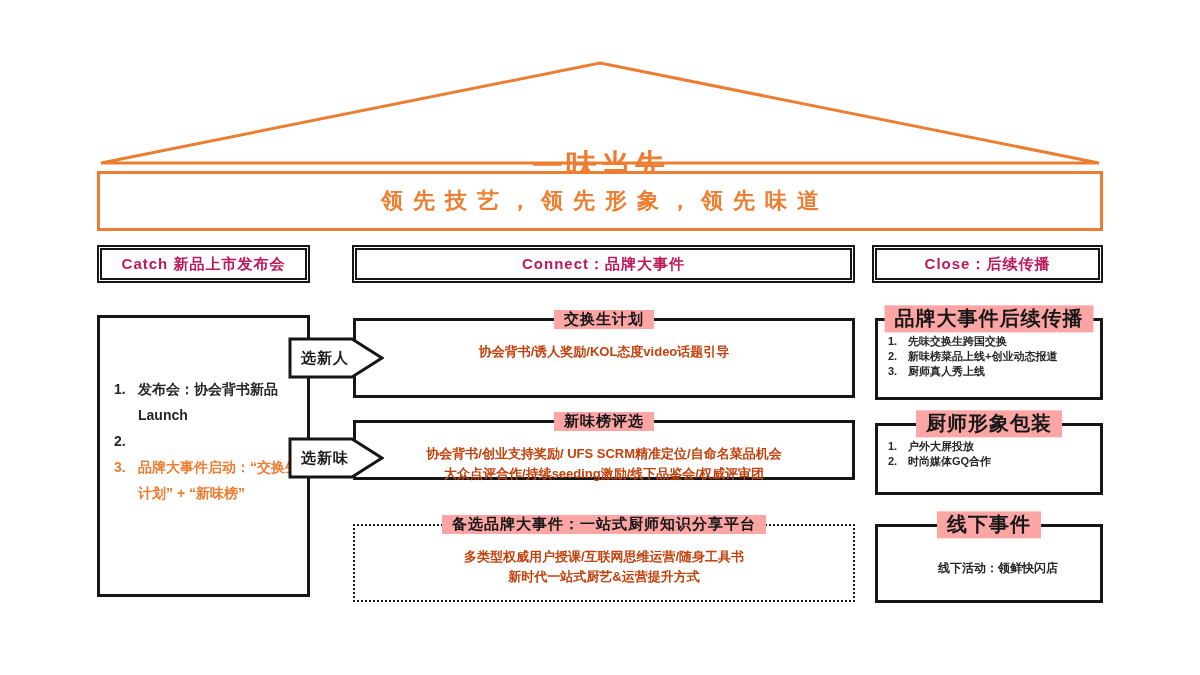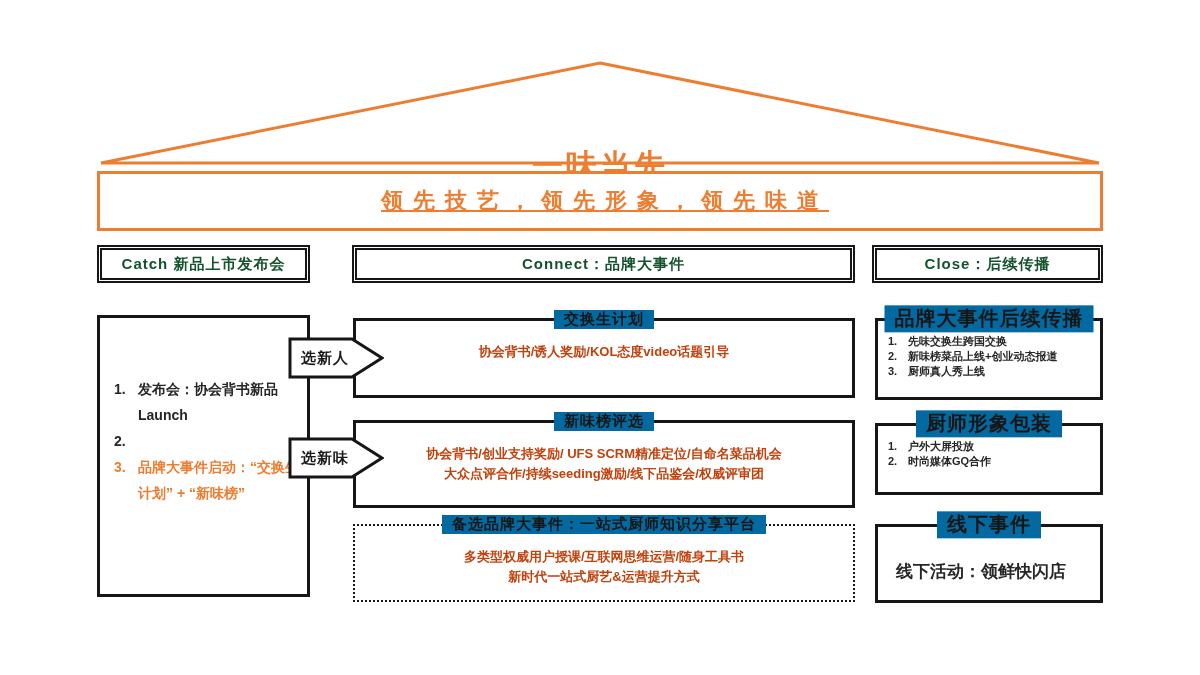--- a/index.html
+++ b/index.html
@@ -16,47 +16,46 @@
   .roof-title{
     position:absolute;left:0;right:0;top:101px;text-align:center;
     font-size:31px;font-weight:bold;color:var(--orange,#ED7D31);letter-spacing:3px;margin-top:44px;
   }
   .banner{
     position:absolute;left:97px;top:171px;width:1000px;height:54px;
     border:3px solid var(--orange,#ED7D31);background:#fff;
     display:flex;align-items:center;justify-content:center;
     font-size:22px;font-weight:bold;color:var(--orange,#ED7D31);letter-spacing:10px;
     text-indent:10px;
-    text-decoration:underline;
   }
   
   .hdr{
     position:absolute;top:248px;height:32px;box-sizing:border-box;background:#fff;
     border:2px solid var(--ink,#161616);outline:2px solid var(--ink,#161616);outline-offset:1px;
     display:flex;align-items:center;justify-content:center;
-    font-size:15px;font-weight:bold;color:#14532d;letter-spacing:1px;
+    font-size:15px;font-weight:bold;color:#be185d;letter-spacing:1px;
   }
   .hdr-catch{left:100px;width:207px;}
   .hdr-connect{left:355px;width:497px;}
   .hdr-close{left:875px;width:225px;}
   
   .box{position:absolute;box-sizing:border-box;border:3px solid var(--ink,#161616);background:#fff;}
   .left-box{left:97px;top:315px;width:213px;height:282px;}
   .m-box{left:353px;width:502px;}
   .m1{top:318px;height:80px;}
-  .m2{top:420px;height:88px;}
+  .m2{top:420px;height:60px;}
   .m3{top:524px;height:78px;border:2px dotted var(--ink,#161616);}
   .r-box{left:875px;width:228px;}
   .r1{top:318px;height:82px;}
   .r2{top:423px;height:72px;}
   .r3{top:524px;height:79px;}
   
   .box-title{
     position:absolute;top:0;left:50%;transform:translate(-50%,-58%);
-    background:#0369a1;padding:0 10px;font-weight:bold;white-space:nowrap;
+    background:#fca5a5;padding:0 10px;font-weight:bold;white-space:nowrap;
     font-size:15px;color:var(--ink,#161616);letter-spacing:1px;
   }
   .r-box .box-title{font-size:20px;}
   
   .m-body{
     padding-top:21px;text-align:center;
     font-size:13px;font-weight:bold;line-height:20px;color:#c2410c;
   }
   
   .left-list{
@@ -66,21 +65,21 @@
   .left-list li{display:flex;}
   .left-list .num{width:24px;flex:0 0 24px;}
   .left-list .accent{color:var(--orange,#ED7D31);}
   
   .r-list{
     list-style:none;margin:13px 4px 0 10px;padding:0;
     font-size:11px;font-weight:bold;line-height:15px;color:#262626;
   }
   .r-list li{display:flex;}
   .r-list .num{width:20px;flex:0 0 20px;}
-  .r3-text{margin:33px 0 2px 18px;font-size:17px;font-weight:bold;color:#262626;}
+  .r3-text{margin:33px 0 2px 18px;font-size:12px;font-weight:bold;color:#262626;text-align:center;}
   
   .arrow{position:absolute;width:96px;height:42px;}
   .arrow svg{position:absolute;left:0;top:0;}
   .arrow .lbl{
     position:absolute;left:6px;top:0;width:62px;height:42px;
     display:flex;align-items:center;justify-content:center;
     font-size:15px;font-weight:bold;color:#1a1a1a;letter-spacing:1px;
   }
   .a1{left:288px;top:337px;}
   .a2{left:288px;top:437px;}

